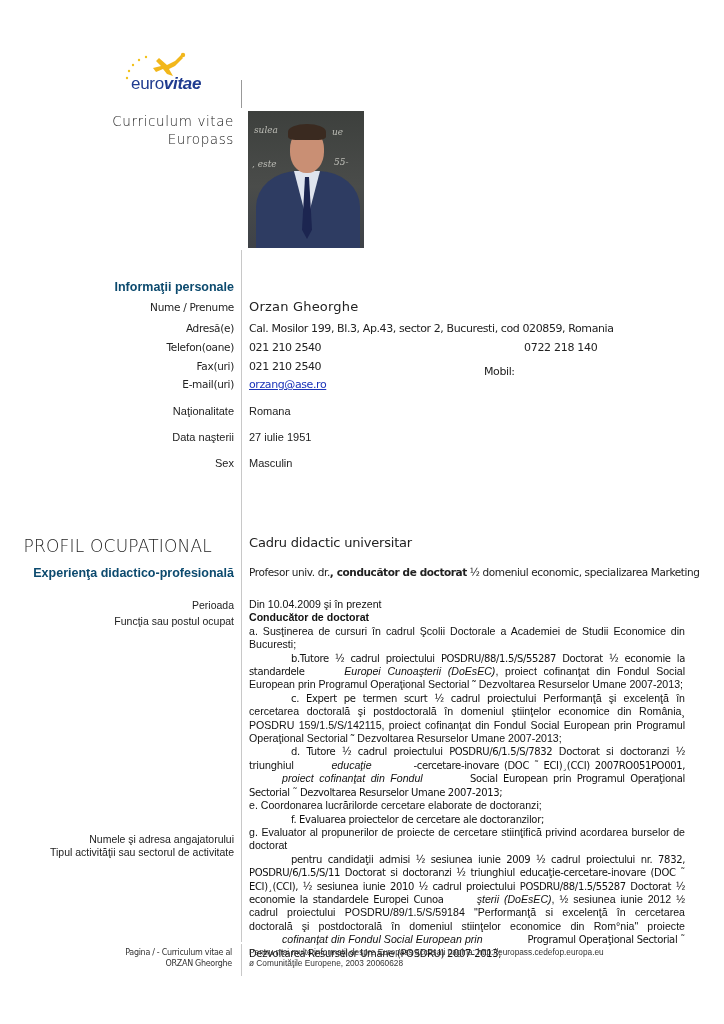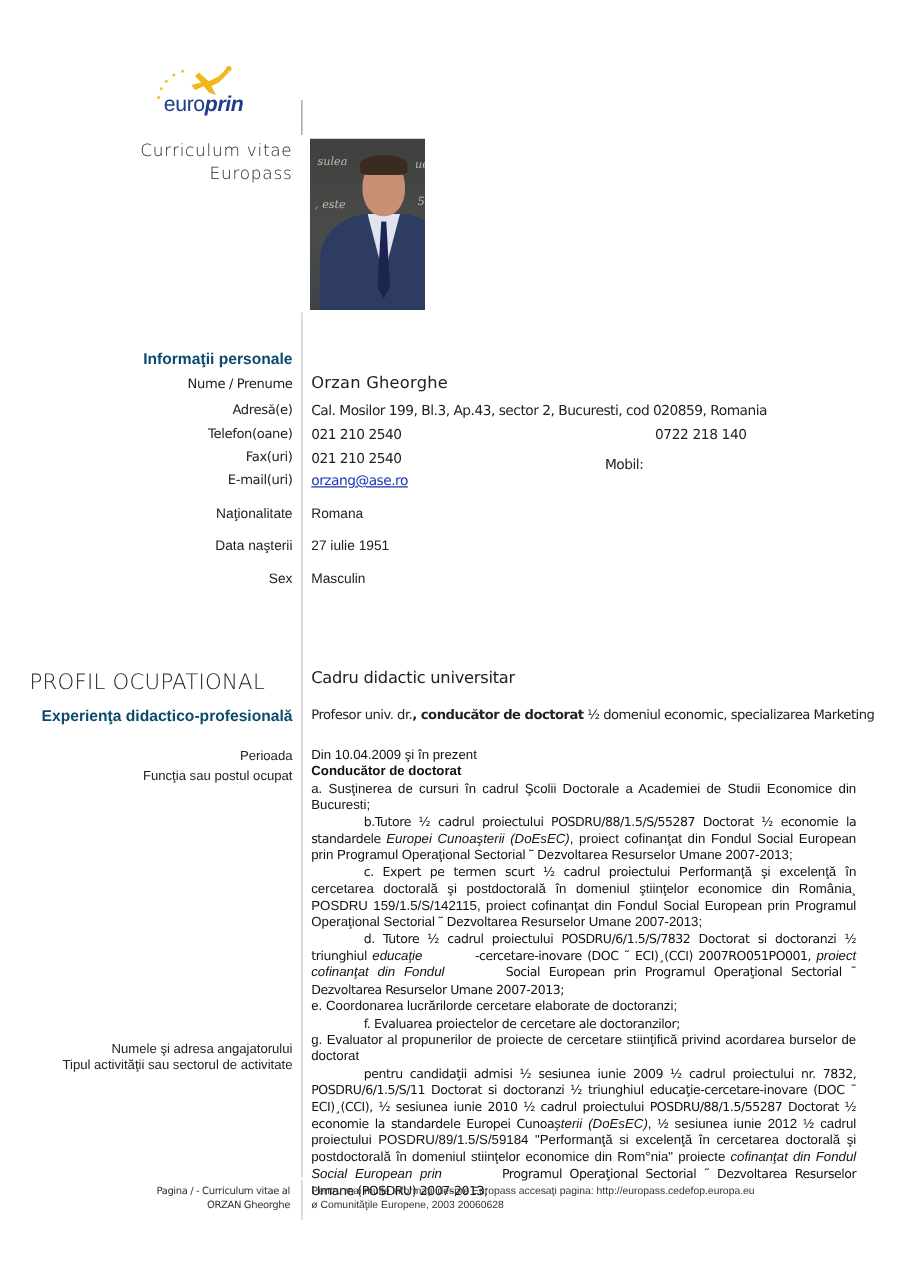--- a/index.html
+++ b/index.html
@@ -12,21 +12,21 @@
   .vline.foot { top: 944px; height: 32px; background: #c8c8c8; }
 
   .logo { position: absolute; left: 123px; top: 52px; width: 90px; height: 50px; }
   .logo-text { position: absolute; left: 8px; top: 22px; font-size: 17px; color: #1f3b8f; letter-spacing: -0.3px; }
   .logo-text b { font-weight: bold; font-style: italic; }
 
   .cv-title { position: absolute; right: 490px; top: 112px; text-align: right;
     font-family: "DejaVu Sans", sans-serif; font-size: 13.5px; line-height: 18px; color: #222;
     letter-spacing: 0.6px; font-weight: 300; }
 
-  .photo { position: absolute; left: 248px; top: 111px; width: 92px; height: 137px;
+  .photo { position: absolute; left: 248px; top: 111px; width: 116px; height: 137px;
     background: linear-gradient(180deg, #3d403d 0%, #4a4c4a 55%, #3e4248 100%); overflow: hidden; }
   .photo .board-txt { position: absolute; color: #d8d8d0; font-family: "DejaVu Serif", serif; font-size: 9px; font-style: italic; opacity: .8; }
   .photo .face { position: absolute; left: 42px; top: 18px; width: 34px; height: 44px; border-radius: 45% 45% 48% 48%; background: #c98f74; }
   .photo .hair { position: absolute; left: 40px; top: 13px; width: 38px; height: 16px; border-radius: 50% 50% 20% 20%; background: #3a2a20; }
   .photo .suit { position: absolute; left: 8px; top: 60px; width: 104px; height: 90px; border-radius: 40% 40% 0 0; background: #2e3c62; }
   .photo .shirt { position: absolute; left: 46px; top: 60px; width: 26px; height: 40px; background: #dfe4ee; clip-path: polygon(0 0, 100% 0, 60% 100%, 40% 100%); }
   .photo .tie { position: absolute; left: 54px; top: 66px; width: 10px; height: 62px; background: #1c2550; clip-path: polygon(30% 0, 70% 0, 100% 85%, 50% 100%, 0 85%); }
 
   .lbl { position: absolute; right: 490px; text-align: right; font-size: 11px; color: #222; white-space: nowrap; }
   .lbl.condensed { font-family: "DejaVu Sans", sans-serif; font-size: 10.5px; letter-spacing: -0.3px; }
@@ -38,21 +38,21 @@
   .mobil-lbl { position: absolute; left: 484px; font-size: 11px; font-family: "DejaVu Sans", sans-serif; letter-spacing: -0.4px; color: #222; margin-top: 24px; }
   .mobil-val { position: absolute; left: 524px; font-size: 11px; font-family: "DejaVu Sans", sans-serif; letter-spacing: -0.3px; color: #222; }
 
   .profil-lbl { position: absolute; right: 512px; top: 536px; font-family: "DejaVu Sans", sans-serif; font-size: 17px; color: #222; letter-spacing: 0.2px; font-weight: 300; }
   .profil-val { position: absolute; left: 249px; top: 535px; font-family: "DejaVu Sans", sans-serif; font-size: 13px; color: #222; letter-spacing: -0.2px; }
 
   .body-block { position: absolute; left: 249px; width: 436px; font-size: 10.6px; line-height: 13.4px; color: #111; text-align: justify; }
   .body-block p { margin: 0; }
   .body-block .cond { font-family: "DejaVu Sans", sans-serif; font-size: 10px; letter-spacing: -0.35px; padding-left: 42px; }
   .body-block .b { font-weight: bold; }
-  .body-block i { font-style: italic; }
+  .body-block i { font-style: italic; margin-left: 33px; }
 
   .foot-left { position: absolute; right: 492px; top: 947px; text-align: right; font-family: "DejaVu Sans", sans-serif; font-size: 8px; line-height: 11px; color: #333; letter-spacing: -0.3px; }
   .foot-right { position: absolute; left: 249px; top: 947px; font-size: 8.3px; line-height: 11px; color: #333; }
 </style>
 </head>
 <body>
 
 <div class="vline top"></div>
 <div class="vline main"></div>
 <div class="vline foot"></div>
@@ -63,21 +63,21 @@
       <circle cx="4" cy="26" r="1.2"></circle>
         <circle cx="6" cy="19" r="1.2"></circle>
         <circle cx="10" cy="13" r="1.2"></circle>
       <circle cx="16" cy="8" r="1.2"></circle>
         <circle cx="23" cy="5" r="1.2"></circle>
     </g>
     <path d="M36 6 L44 13 L52 9 L58 3 L60 6 L52 14 L46 17 L50 24 L44 22 L40 17 L33 20 L30 16 L38 14 L33 9 Z" fill="#f2b71b"></path>
     <circle cx="60" cy="3" r="2.2" fill="#f2b71b"></circle>
   </svg>
   <div class="logo-text">
-    <span>euro</span><b>prin</b>
+    <span>euro</span><b>vitae</b>
   </div>
 </div>
 
 <div class="cv-title">
   <div>Curriculum vitae</div>
   <div>Europass</div>
 </div>
 
 <div class="photo">
   <span class="board-txt" style="left:6px;top:14px;">sulea</span>

